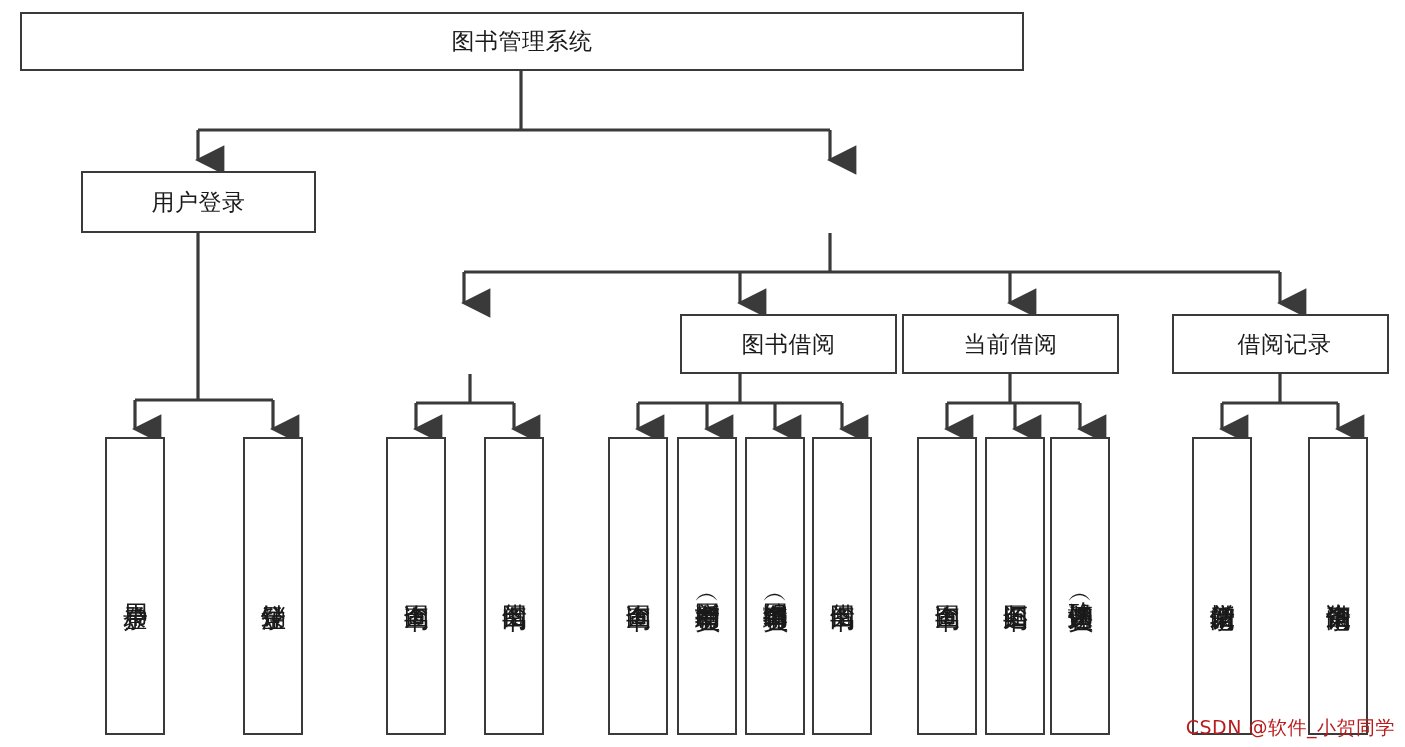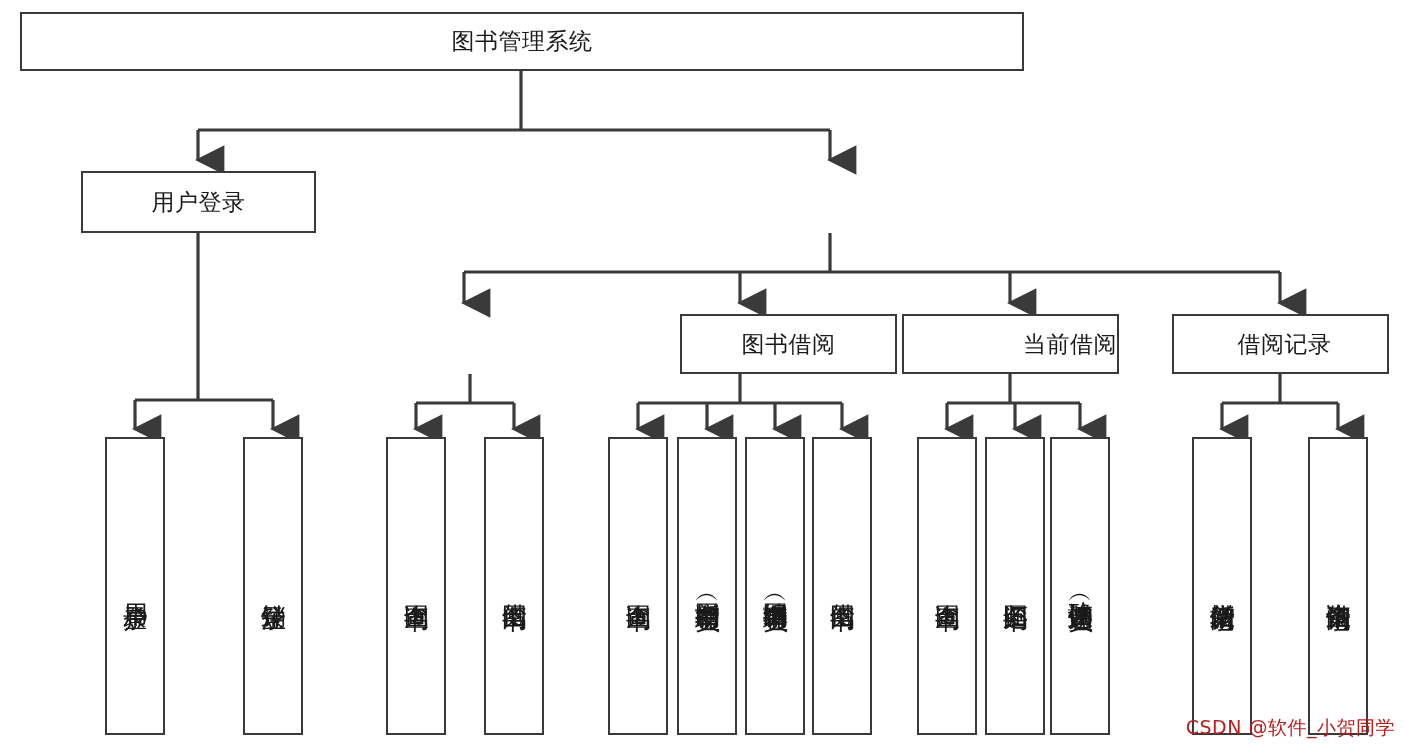--- a/index.html
+++ b/index.html
@@ -131,21 +131,21 @@
     <span class="label">图书管理系统</span>
   </div>
 
   <div class="node h" style="left:81px; top:171px; width:235px; height:62px;">
     <span class="label">用户登录</span>
   </div>
 
   <div class="node h" style="left:636px; top:314px; width:217px; height:60px;margin-left:44px;">
     <span class="label">图书借阅</span>
   </div>
-  <div class="node h" style="left:902px; top:314px; width:217px; height:60px;justify-content:flex-end;">
+  <div class="node h" style="left:902px; top:314px; width:217px; height:60px;">
     <span class="label">当前借阅</span>
   </div>
   <div class="node h" style="left:1172px; top:314px; width:217px; height:60px;padding-left:8px;">
     <span class="label">借阅记录</span>
   </div>
 
   <div class="node v" style="left:105px; top:437px; width:60px; height:298px;">
     <span class="label">用户登录</span>
   </div>
   <div class="node v" style="left:243px; top:437px; width:60px; height:298px;">

